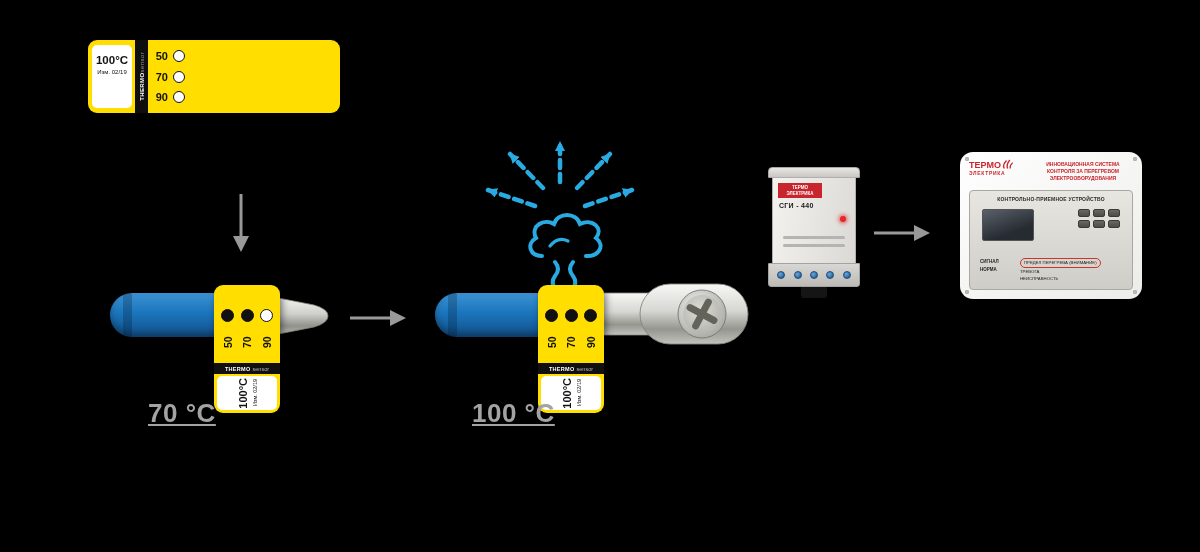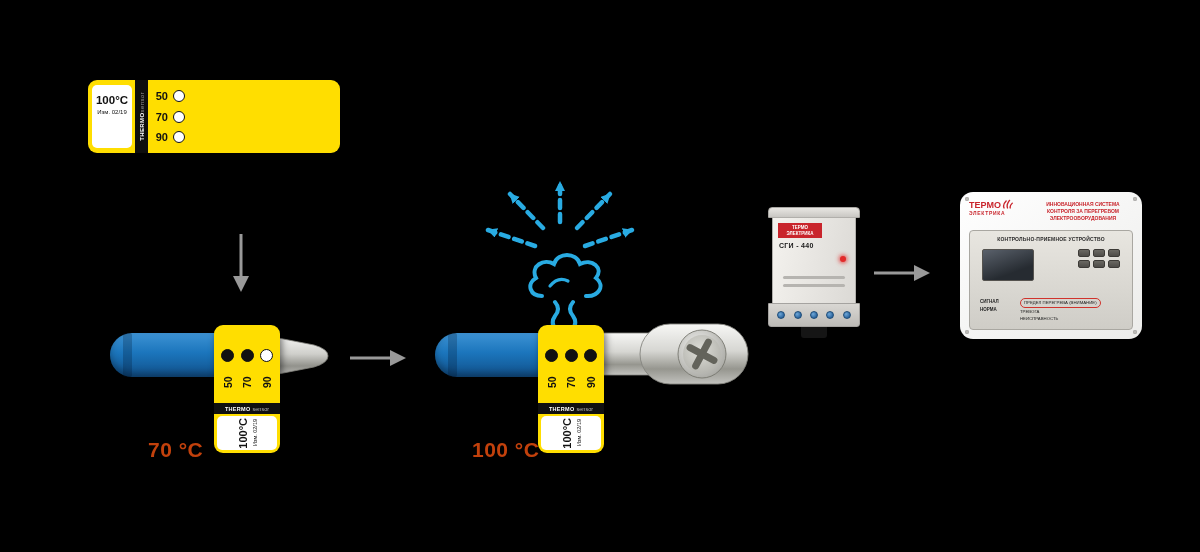--- a/index.html
+++ b/index.html
@@ -1,18 +1,18 @@
 <!DOCTYPE html>
 <html><head>
 <meta charset="utf-8">
 <style>
   html,body { margin:0; padding:0; background:#000; }
   .canvas {
     position:relative; width:1200px; height:444px; background:#000;
-    overflow:hidden; font-family:"Liberation Sans", sans-serif; color:#111;margin-top:40px;
+    overflow:hidden; font-family:"Liberation Sans", sans-serif; color:#111;
   }
   .abs { position:absolute; }
 
   
   .ref-label { position:absolute; left:88px; top:40px; width:252px; height:73px;
     background:#FFDE00; border-radius:9px; }
   .ref-white { position:absolute; left:4px; top:5px; width:40px; height:63px;
     background:#fff; border-radius:5px; box-sizing:border-box; padding-top:9px; text-align:center; }
   .ref-temp { font-size:11.5px; font-weight:800; }
   .ref-ed { font-size:6px; margin-top:3px; }
@@ -49,21 +49,21 @@
   .wl-band { position:absolute; left:0; right:0; bottom:39px; height:11px; background:#101010;
     display:flex; align-items:center; justify-content:center; gap:2px; }
   .wl-band .b1 { color:#fff; font-size:5.5px; font-weight:bold; letter-spacing:.3px; }
   .wl-band .b2 { color:#b5b5b5; font-size:5.5px; }
   .wl-white { position:absolute; left:3px; right:3px; bottom:3px; height:34px; background:#fff;
     border-radius:5px; display:flex; align-items:center; justify-content:center; gap:3px; }
   .wl-temp { display:inline-block; writing-mode:vertical-rl; transform:rotate(180deg);
     font-size:11px; font-weight:800; }
   .wl-ed { display:inline-block; writing-mode:vertical-rl; transform:rotate(180deg); font-size:5.5px; }
 
-  .temp-caption { position:absolute; color:#c2410c; font-size:21px; font-weight:bold; letter-spacing:.5px; }
+  .temp-caption { position:absolute; color:#a3a3a3; font-size:26px; font-weight:bold; letter-spacing:.5px;text-decoration:underline; }
 
   
   .din { position:absolute; left:768px; top:167px; width:92px; height:131px; }
   .din-captop { position:absolute; top:0; left:0; right:0; height:11px;
     background:linear-gradient(#e8e6e2,#c9c7c3); border:1px solid #a9a7a3;
     border-radius:4px 4px 0 0; box-sizing:border-box; }
   .din-face { position:absolute; top:10px; left:4px; right:4px; height:88px;
     background:linear-gradient(100deg,#f4f2ee,#dbd9d5); border:1px solid #b1afab; box-sizing:border-box; }
   .din-banner { margin:5px 0 0 5px; width:44px; background:#C9252C; color:#fff; text-align:center;
     font-size:4.5px; font-weight:bold; line-height:1.25; padding:2px 0; }

